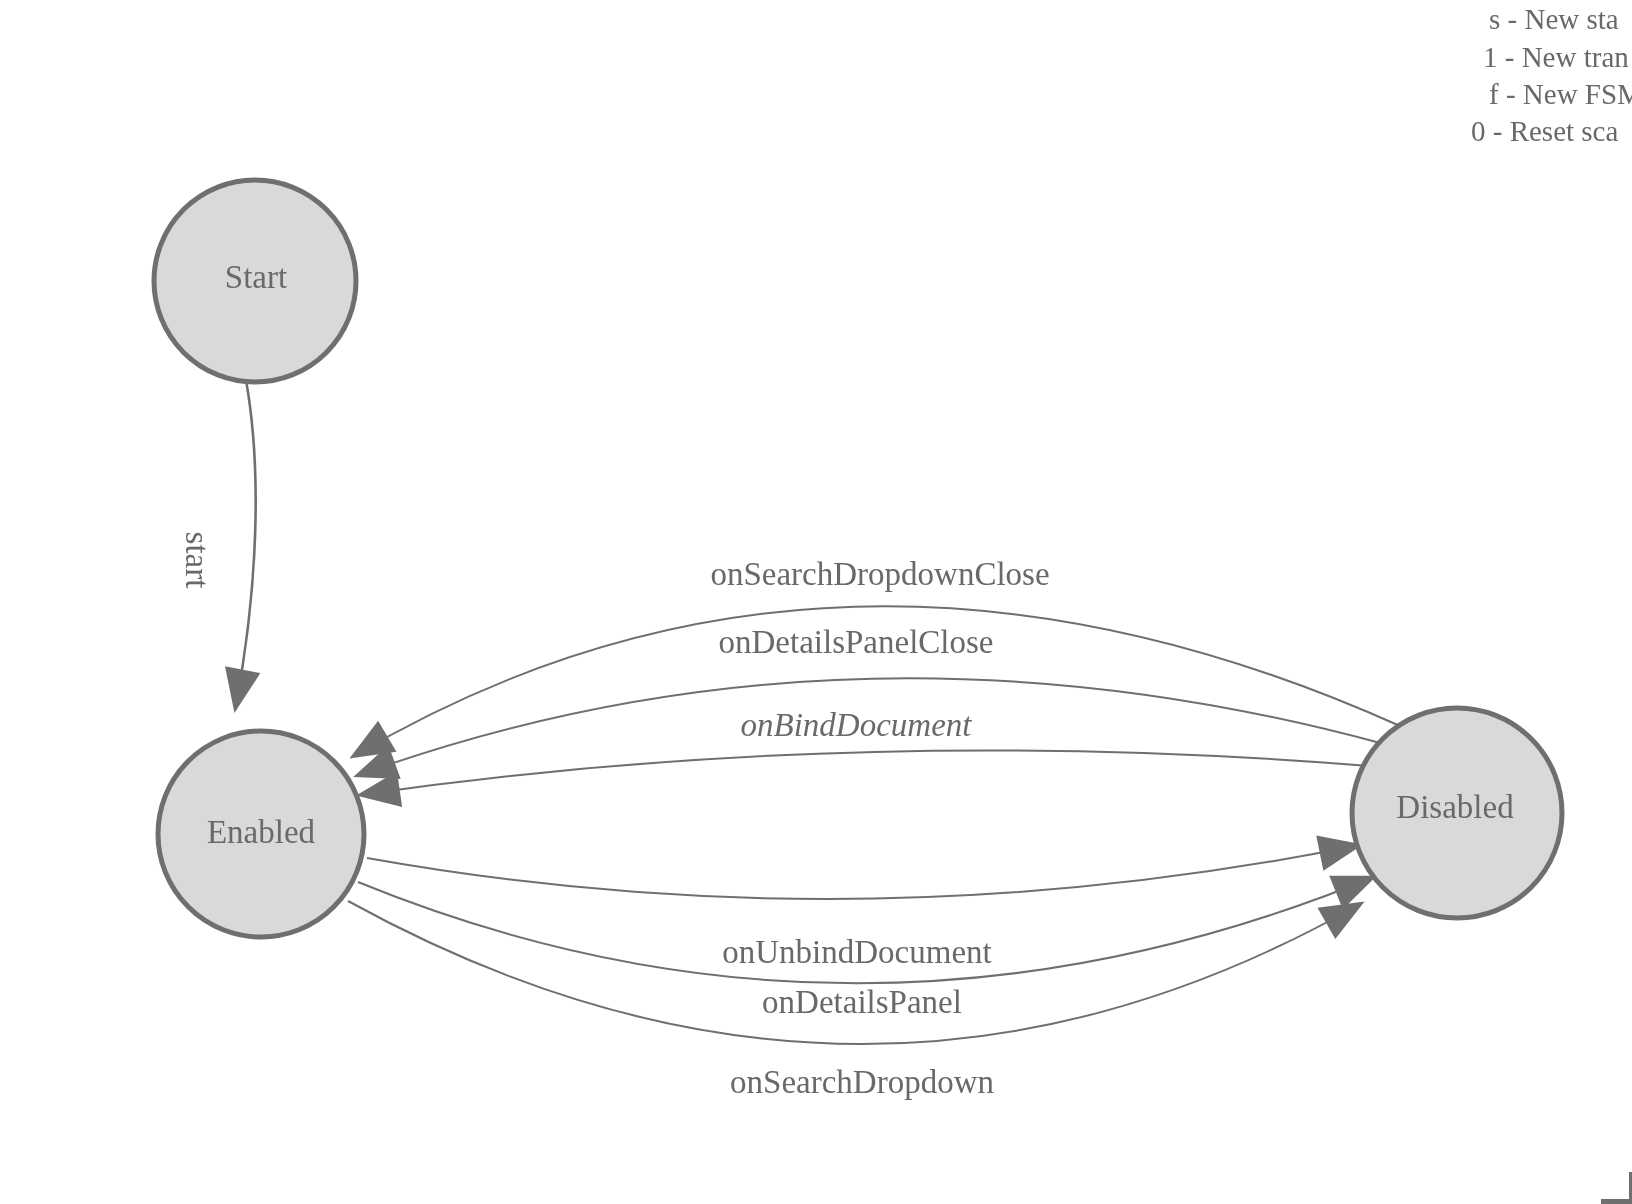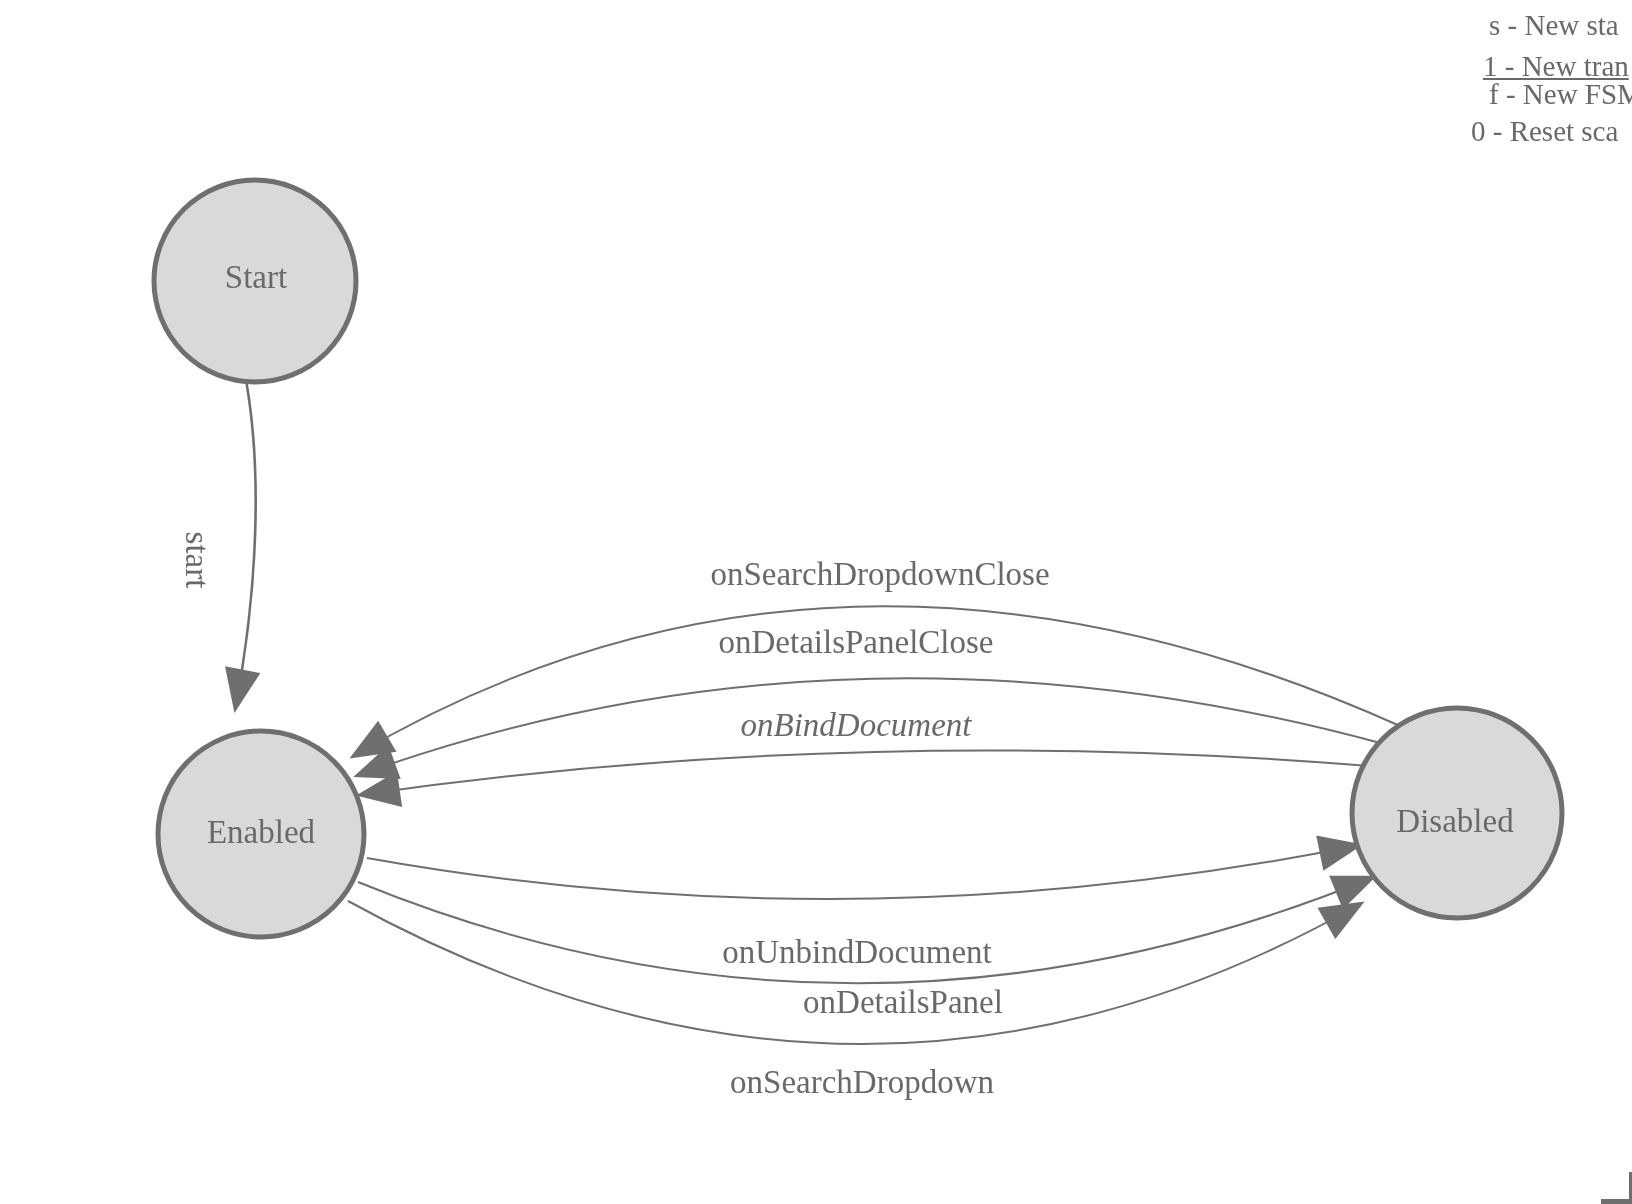--- a/index.html
+++ b/index.html
@@ -24,54 +24,54 @@
   .node-label {
     position: absolute;
     transform: translate(-50%, -50%);
     font-size: 33px;
     color: #696969;
     white-space: nowrap;
     pointer-events: none;
   }
   #node-label-0 { left: 256px; top: 277px; }
   #node-label-1 { left: 261px; top: 832px; }
-  #node-label-2 { left: 1455px; top: 807px; margin-top: 14px; }
+  #node-label-2 { left: 1455px; top: 807px; }
   .edge-label {
     position: absolute;
     transform: translateX(-50%);
     font-size: 33px;
     line-height: 36px;
     color: #696969;
     white-space: nowrap;
   }
   #edge-label-0 {
     left: 197px; top: 560px;
     transform: translate(-50%, -50%) rotate(90deg);
   }
   #edge-label-1 { left: 880px; top: 556px; }
   #edge-label-2 { left: 856px; top: 624px; text-align: center; }
   #edge-label-3 { left: 856px; top: 707px; font-style: italic; }
   #edge-label-4 { left: 857px; top: 934px; }
-  #edge-label-5 { left: 862px; top: 984px; margin-left: 41px; }
+  #edge-label-5 { left: 862px; top: 984px; }
   #edge-label-6 { left: 862px; top: 1056px; margin-top: 8px; }
   #shortcuts-legend {
     position: absolute;
     left: 0; top: 0;
     width: 1632px;
     height: 160px;
   }
   .legend-line {
     position: absolute;
     font-size: 29px;
     line-height: 32px;
     color: #696969;
     white-space: nowrap;
   }
-  #legend-line-0 { left: 1489px; top: 3px; margin-top: 6px; }
-  #legend-line-1 { left: 1483px; top: 50px; text-decoration: underline; }
+  #legend-line-0 { left: 1489px; top: 3px; }
+  #legend-line-1 { left: 1483px; top: 41px; }
   #legend-line-2 { left: 1489px; top: 78px; }
   #legend-line-3 { left: 1471px; top: 115px; }
   #canvas-border-corner {
     position: absolute;
     right: 0;
     bottom: 0;
     width: 28px;
     height: 27px;
     border-right: 3px solid #6f6f6f;
     border-bottom: 5px solid #6f6f6f;

